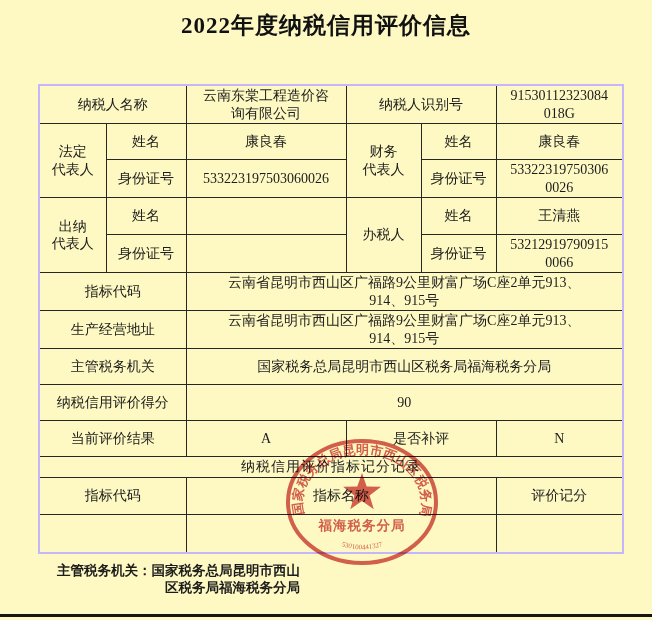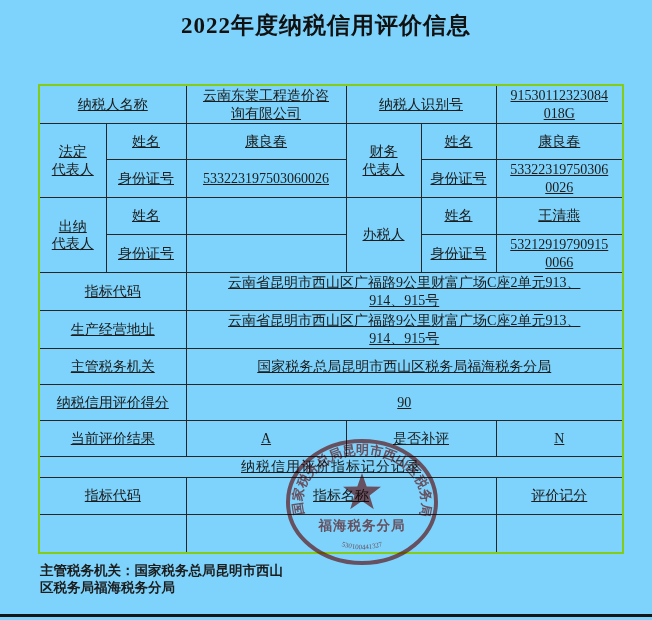--- a/index.html
+++ b/index.html
@@ -1,43 +1,42 @@
 <!DOCTYPE html>
 <html><head>
 <meta charset="utf-8">
 <style>
   html,body{margin:0;padding:0;background:#fff;}
   .page{
-    position:relative;width:652px;height:620px;background:#7dd3fc;overflow:hidden;
+    position:relative;width:652px;height:620px;background:#fef9c3;overflow:hidden;
     font-family:"Liberation Serif","DejaVu Serif",serif;color:#1c1c1c;
   }
   .doc-title{
     position:absolute;top:10px;left:0;width:652px;text-align:center;
     font-size:23px;font-weight:bold;letter-spacing:1px;color:#111;
   }
   table.info{
     position:absolute;left:38px;top:84px;width:584px;
     border-collapse:collapse;table-layout:fixed;
-    border:2px solid #84cc16;
-    text-decoration:underline;
+    border:2px solid #c4b5fd;
   }
   table.info td{
     border:1px solid #262626;
     text-align:center;vertical-align:middle;
     font-size:14px;line-height:1.25;padding:1px 2px;
     overflow:hidden;
   }
   td.hbb{border-bottom-width:2px;}
   td.hbr{border-right-width:2px;}
   .ml{white-space:pre-line;}
   .num{font-size:14px;word-break:break-all;margin-left:15px;}
   .section-title{letter-spacing:1px;}
   .footer-left{
     position:absolute;left:40px;top:563px;width:260px;
-    text-align:left;font-size:13.5px;line-height:1.25;font-weight:600;
+    text-align:right;font-size:13.5px;line-height:1.25;font-weight:600;
     white-space:pre-line;color:#1c1c1c;
   }
   .footer-right{
     position:absolute;left:396px;top:570px;font-size:13.5px;font-weight:600;color:#1c1c1c;
   }
   .bottom-bar{
     position:absolute;left:0;top:614px;width:652px;height:3px;background:#151515;
   }
   .stamp{
     position:absolute;left:283px;top:437px;width:158px;height:130px;

